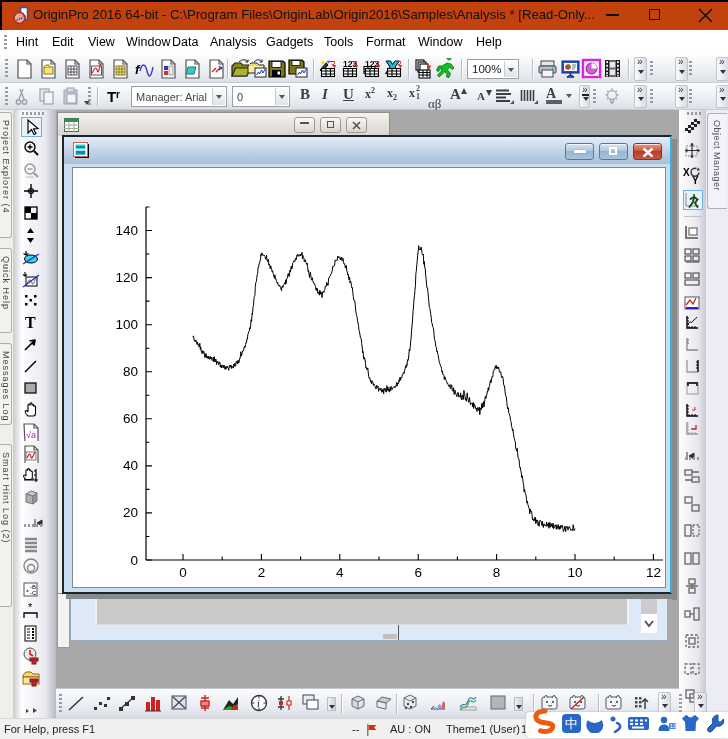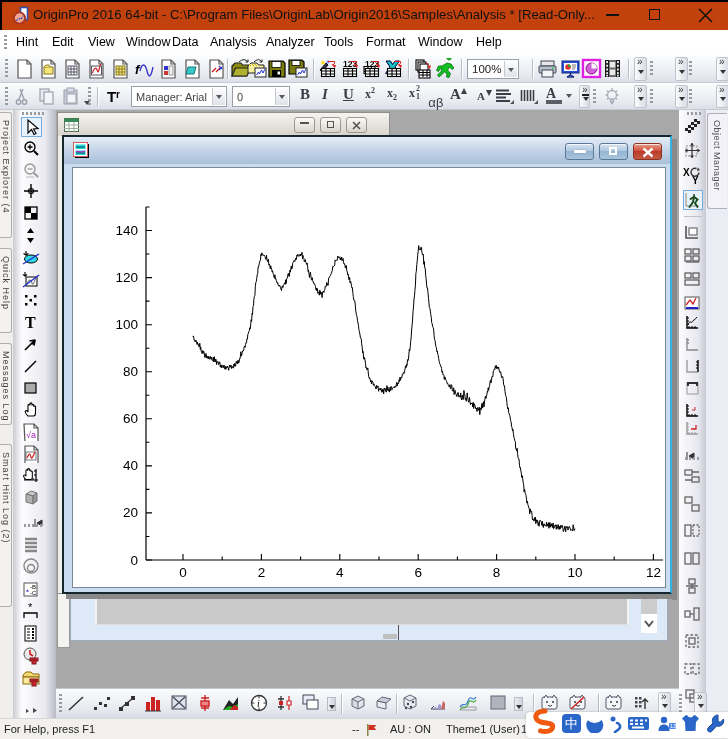--- a/index.html
+++ b/index.html
@@ -79,21 +79,21 @@
   </div>
 
   <div class="abs" id="menubar">
       <div class="grip" style="left:4px;top:5px;height:15px"></div>
     <span style="left:16px">Hint</span>
       <span style="left:52px">Edit</span>
       <span style="left:88px">View</span>
       <span style="left:126px">Window</span>
       <span style="left:172px">Data</span>
       <span style="left:210px">Analysis</span>
-      <span style="left:266px">Analyzer</span>
+      <span style="left:266px">Gadgets</span>
       <span style="left:324px">Tools</span>
       <span style="left:366px">Format</span>
       <span style="left:418px">Window</span>
       <span style="left:476px">Help</span>
   </div>
 
   <div class="abs tbrow" id="tb1">
       <div class="grip" style="left:5px;top:4px;height:20px"></div>
 <div class="icon" style="left:14px;top:3px">
         <svg width="22" height="22" viewBox="0 0 22 22">
@@ -376,21 +376,21 @@
 <div class="combo" style="left:232px;top:3px;width:58px;height:21px">
         <div class="cbtxt" style="top:4px">0</div>
         <div class="cbarr"></div>
       </div>
 <span style="font-size:15px;color:#3a3f48;font-family:'Liberation Serif',serif;font-weight:bold;position:absolute;top:3px;left:300px">B</span>
 <span style="font-size:15px;color:#3a3f48;font-family:'Liberation Serif',serif;font-weight:bold;position:absolute;top:3px;left:322px;font-style:italic">I</span>
 <span style="font-size:15px;color:#3a3f48;font-family:'Liberation Serif',serif;font-weight:bold;position:absolute;top:3px;left:343px;text-decoration:underline">U</span>
 <span style="font-size:15px;color:#3a3f48;font-family:'Liberation Serif',serif;font-weight:bold;position:absolute;top:3px;left:365px;font-size:12px">x<sup style="font-size:8px">2</sup></span>
 <span style="font-size:15px;color:#3a3f48;font-family:'Liberation Serif',serif;font-weight:bold;position:absolute;top:3px;left:387px;font-size:12px">x<sub style="font-size:8px">2</sub></span>
 <span style="font-size:15px;color:#3a3f48;font-family:'Liberation Serif',serif;font-weight:bold;position:absolute;top:3px;left:409px;font-size:12px">x<span style="position:absolute;font-size:8px;left:7px;top:-2px">2</span><span style="position:absolute;font-size:8px;left:7px;top:6px">1</span></span>
-<span style="font-size:15px;color:#3a3f48;font-family:Liberation Mono, monospace;font-weight:bold;position:absolute;top:13px;left:428px;font-size:13px;font-weight:normal">αβ</span>
+<span style="font-size:15px;color:#3a3f48;font-family:Liberation Serif, serif;font-weight:bold;position:absolute;top:13px;left:428px;font-size:13px;font-weight:normal">αβ</span>
 <span style="font-size:15px;color:#3a3f48;font-family:'Liberation Serif',serif;font-weight:bold;position:absolute;top:3px;left:450px;font-size:15px">A</span>
       <svg style="position:absolute;left:460px;top:4px" width="8" height="8">
         <path d="M1 7 L4 1 L7 7" fill="#3a3f48"></path>
       </svg>
 <span style="font-size:15px;color:#3a3f48;font-family:'Liberation Serif',serif;font-weight:bold;position:absolute;top:3px;left:477px;font-size:11px;top:7px">A</span>
       <svg style="position:absolute;left:485px;top:6px" width="8" height="8">
         <path d="M1 1 L4 7 L7 1" fill="#3a3f48"></path>
       </svg>
 <div class="icon" style="left:493px;top:3px">
         <svg width="22" height="22" viewBox="0 0 22 22">

